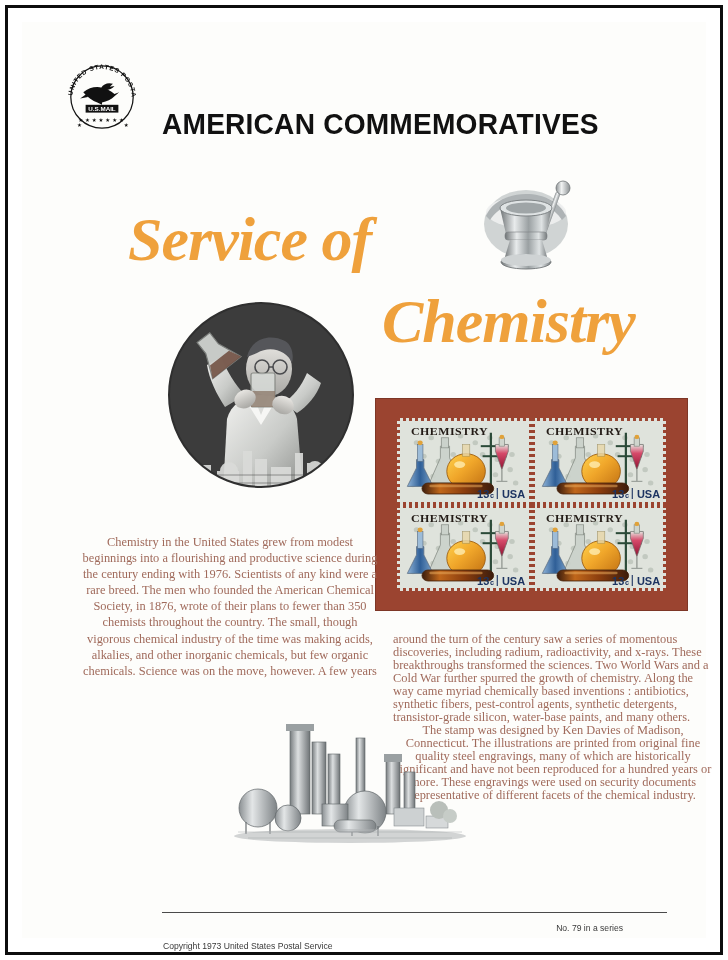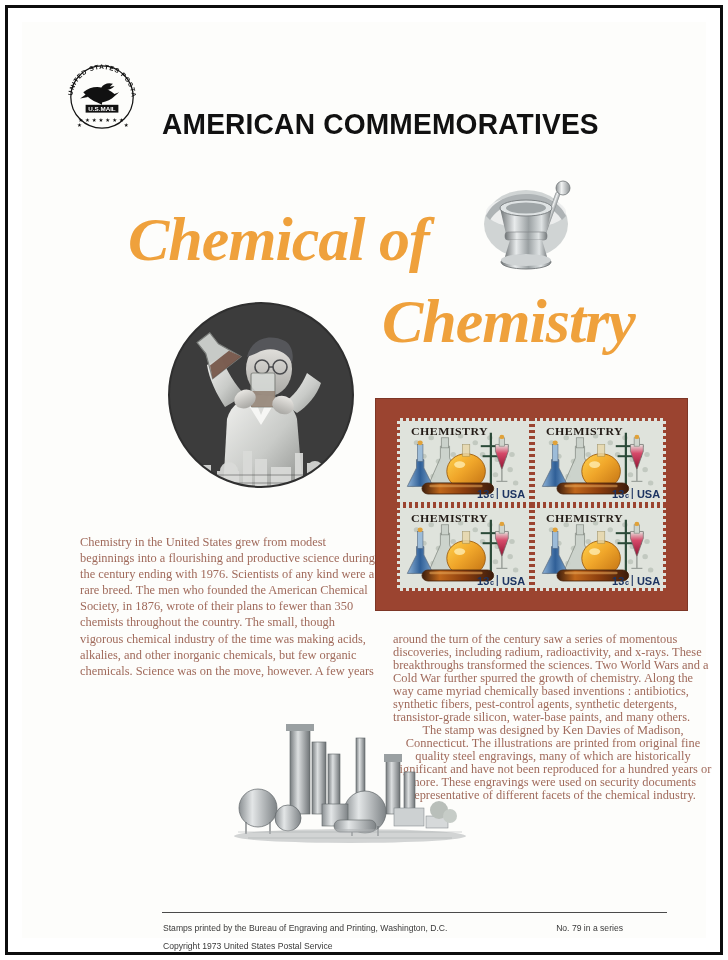--- a/index.html
+++ b/index.html
@@ -33,21 +33,21 @@
     background:#9b4430;box-sizing:border-box;padding:20px 22px;
     box-shadow:inset 0 0 0 1px #7d3626;}
   .stampgrid{width:100%;height:100%;display:grid;grid-template-columns:1fr 1fr;grid-template-rows:1fr 1fr;
     background:#fdfdfb;}
   .stamp{position:relative;overflow:hidden;background:#dfe3dc;box-sizing:border-box;
     border:3px dotted #9b4430;}
   .stamp-inner{position:absolute;left:0;top:0;right:0;bottom:0;}
   .stamp svg{display:block;width:100%;height:100%;}
 
   
-  .col-left{position:absolute;left:58px;top:512px;width:300px;
+  .col-left{position:absolute;left:58px;top:512px;width:300px;text-align:center;
     color:#a06a5b;font-size:12.4px;line-height:16.1px;font-family:"Liberation Serif",serif;}
   .col-right{position:absolute;left:371px;top:611px;width:320px;
     color:#a06a5b;font-size:12.4px;line-height:13px;font-family:"Liberation Serif",serif;}
   .col-right .lead{text-align:left;}
   .col-right .tail{text-align:center;}
 
   
   .refinery{position:absolute;left:212px;top:698px;width:232px;height:128px;}
 
   
@@ -86,21 +86,21 @@
           <g fill="#111" font-size="7">
             <text x="50" y="82" text-anchor="middle" letter-spacing="2.4" font-family="Liberation Sans, sans-serif">★★★★★★★</text>
           </g>
           <text x="18" y="88" font-size="7" fill="#111" font-family="Liberation Sans, sans-serif">★</text>
           <text x="78" y="88" font-size="7" fill="#111" font-family="Liberation Sans, sans-serif">★</text>
         </svg>
       </div>
 
       <div class="hdr-title">AMERICAN COMMEMORATIVES</div>
 
-      <div class="title-1">Chemical of</div>
+      <div class="title-1">Service of</div>
       <div class="title-2">Chemistry</div>
 
       <div class="mortar">
         <svg viewBox="0 0 120 105" width="120" height="105" aria-hidden="true">
           <defs>
             <linearGradient id="mg" x1="0" y1="0" x2="1" y2="0">
               <stop offset="0%" stop-color="#6f7476"></stop>
                 <stop offset="28%" stop-color="#e8ebec"></stop>
               <stop offset="55%" stop-color="#9aa0a2"></stop>
                 <stop offset="80%" stop-color="#dfe3e4"></stop>
@@ -511,20 +511,19 @@
 
           <ellipse cx="116" cy="116" rx="116" ry="7" fill="#aeb3b5" opacity=".55"></ellipse>
           <g stroke="#9aa0a2" stroke-width=".6" opacity=".7">
             <line x1="4" y1="112" x2="228" y2="112"></line>
             <line x1="14" y1="118" x2="218" y2="118"></line>
           </g>
         </svg>
       </div>
 
       <div class="rule"></div>
-      <div class="foot foot-l1">Stamps printed by the Bureau of Engraving and Printing, Washington, D.C.</div>
       <div class="foot foot-l2">Copyright 1973 United States Postal Service</div>
       <div class="foot foot-r1">No. 79 in a series</div>
       <div class="foot foot-r2">April 6, 1976/ Printed in U.S.A.</div>
 
     </div>
   </div>
 </div>
 
 </body></html>

